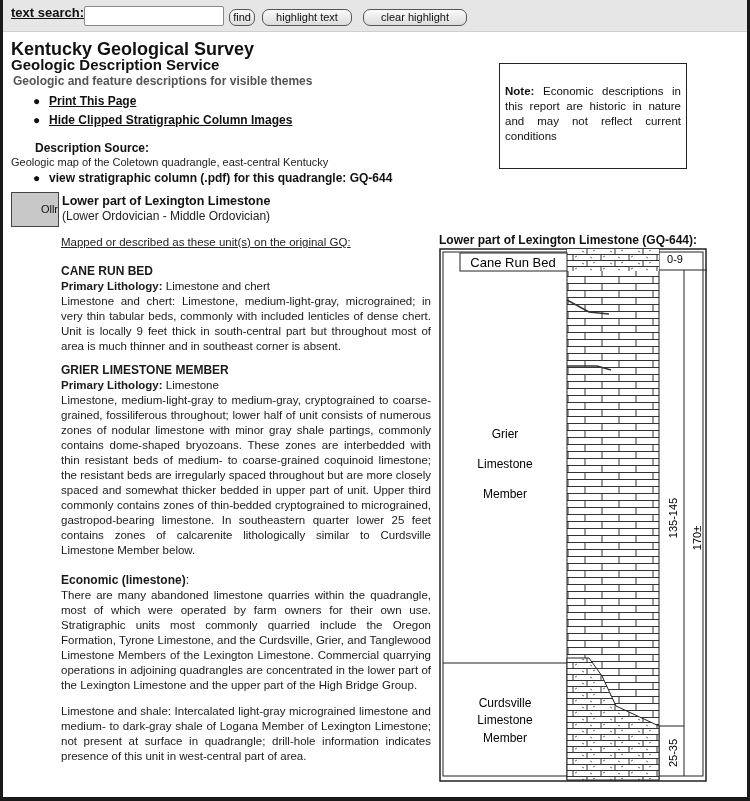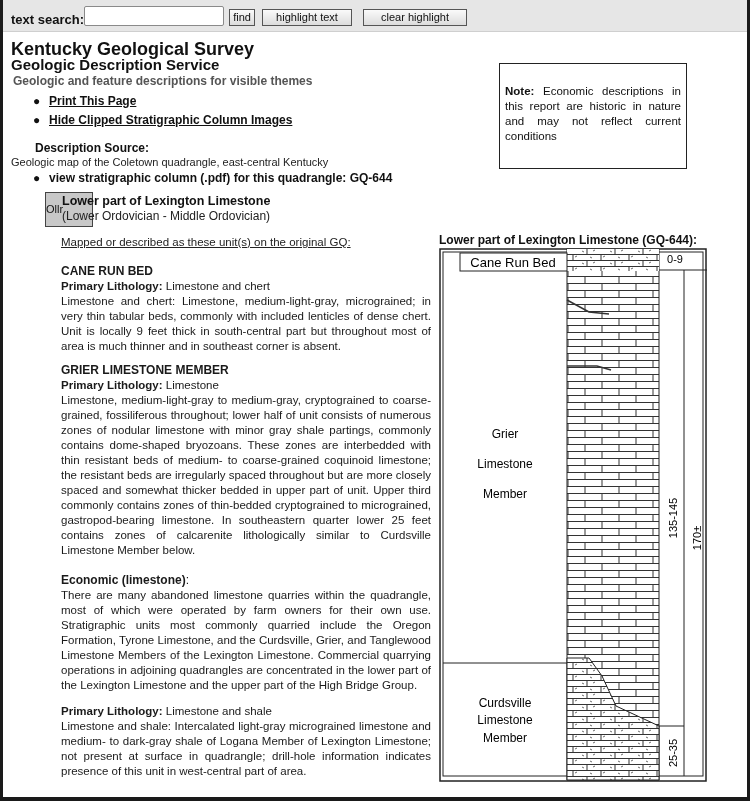--- a/index.html
+++ b/index.html
@@ -10,45 +10,45 @@
     color: #111;
   }
   .frame {
     position: absolute; left: 3px; top: 0; width: 744px; height: 797px;
     background: #ffffff; overflow: hidden;
   }
   .toolbar {
     position: absolute; left: 0; top: 0; width: 744px; height: 31px;
     background: #e6e6e6; border-bottom: 1px solid #cfcfcf;
   }
-  .toolbar .lbl { position: absolute; left: 8px; top: 12px; font-size: 13px; font-weight: bold; }
+  .toolbar .lbl { position: absolute; left: 8px; top: 5px; font-size: 13px; font-weight: bold; text-decoration: underline; }
   .toolbar input {
     position: absolute; left: 81px; top: 6px; width: 134px; height: 18px;
     border: 1px solid #8a8a8a; border-radius: 2px; background: #fff; padding: 0 2px; font-size: 12px;
   }
   .btn {
-    position: absolute; top: 9px; height: 17px; border: 1px solid #555; border-radius: 0;
+    position: absolute; top: 9px; height: 17px; border: 1px solid #555; border-radius: 7px;
     background: linear-gradient(#fafafa, #dcdcdc); font-size: 11px; line-height: 15px; text-align: center;
     font-family: "Liberation Sans", sans-serif; padding: 0; color: #111; cursor: pointer;
   }
   .t1 { position: absolute; left: 8px; top: 39px; font-size: 18px; font-weight: bold; }
   .t2 { position: absolute; left: 8px; top: 56px; font-size: 15px; font-weight: bold; }
   .sub { position: absolute; left: 10px; top: 74px; font-size: 12px; font-weight: bold; color: #555; }
   .bullet { position: absolute; font-size: 12px; font-weight: bold; }
   .bullet .dot { position: absolute; left: 0; top: 0; font-size: 12px; }
   .bullet a { position: absolute; left: 16px; top: 0; color: #111; text-decoration: underline; white-space: nowrap; }
   .note {
     position: absolute; left: 496px; top: 63px; width: 176px; height: 64px;
     border: 1px solid #222; padding: 20px 5px; font-size: 11.5px; line-height: 15px; text-align: justify;
   }
   .ds-h { position: absolute; left: 8px; top: 141px; font-size: 12px; font-weight: bold; padding-left: 24px; }
   .ds-t { position: absolute; left: 8px; top: 156px; font-size: 11px; color: #222; }
   .unit-box {
     position: absolute; left: 8px; top: 192px; width: 46px; height: 33px;
-    background: #c8c8c8; border: 1px solid #444; font-size: 11px; text-align: left; line-height: 33px; margin-left: 34px;
+    background: #c8c8c8; border: 1px solid #444; font-size: 11px; text-align: right; line-height: 33px;
   }
   .unit-name { position: absolute; left: 59px; top: 194px; font-size: 12.5px; font-weight: bold; }
   .unit-age { position: absolute; left: 59px; top: 209px; font-size: 12px; color: #222; }
   .mapped { position: absolute; left: 58px; top: 236px; font-size: 11.5px; text-decoration: underline; color: #222; }
   .desc { position: absolute; left: 58px; width: 370px; font-size: 11.5px; line-height: 15px; color: #1a1a1a; }
   .desc .h { font-weight: bold; font-size: 12px; }
   .desc .pl b { font-weight: bold; }
   .desc p { margin: 0; text-align: justify; }
   .col-title { position: absolute; left: 436px; top: 233px; font-size: 12px; font-weight: bold; white-space: nowrap; }
   .strat { position: absolute; left: 436px; top: 248px; width: 268px; height: 534px; }
@@ -106,21 +106,20 @@
     <div class="pl"><b>Primary Lithology:</b><span> Limestone</span></div>
     <p>Limestone, medium-light-gray to medium-gray, cryptograined to coarse-grained, fossiliferous throughout; lower half of unit consists of numerous zones of nodular limestone with minor gray shale partings, commonly contains dome-shaped bryozoans. These zones are interbedded with thin resistant beds of medium- to coarse-grained coquinoid limestone; the resistant beds are irregularly spaced throughout but are more closely spaced and somewhat thicker bedded in upper part of unit. Upper third commonly contains zones of thin-bedded cryptograined to micrograined, gastropod-bearing limestone. In southeastern quarter lower 25 feet contains zones of calcarenite lithologically similar to Curdsville Limestone Member below.</p>
   </div>
 
   <div class="desc" style="top:573px;">
     <div class="h"><span>Economic (limestone)</span><span style="font-weight:normal">:</span></div>
     <p>There are many abandoned limestone quarries within the quadrangle, most of which were operated by farm owners for their own use. Stratigraphic units most commonly quarried include the Oregon Formation, Tyrone Limestone, and the Curdsville, Grier, and Tanglewood Limestone Members of the Lexington Limestone. Commercial quarrying operations in adjoining quadrangles are concentrated in the lower part of the Lexington Limestone and the upper part of the High Bridge Group.</p>
   </div>
 
   <div class="desc" style="top:704px;">
-    <div class="pl"><b>Primary Lithology:</b><span> Limestone and shale</span></div>
     <p>Limestone and shale: Intercalated light-gray micrograined limestone and medium- to dark-gray shale of Logana Member of Lexington Limestone; not present at surface in quadrangle; drill-hole information indicates presence of this unit in west-central part of area.</p>
   </div>
 
   <div class="col-title">Lower part of Lexington Limestone (GQ-644):</div>
 
   <svg class="strat" viewBox="0 0 268 534">
     <defs>
       <pattern id="brick" width="34" height="14" patternUnits="userSpaceOnUse">
         <rect width="34" height="14" fill="#ffffff"></rect>
         <path d="M0 0.5 H34 M0 7.5 H34 M10 0 V7 M27 7 V14" stroke="#333" stroke-width="1" fill="none"></path>

